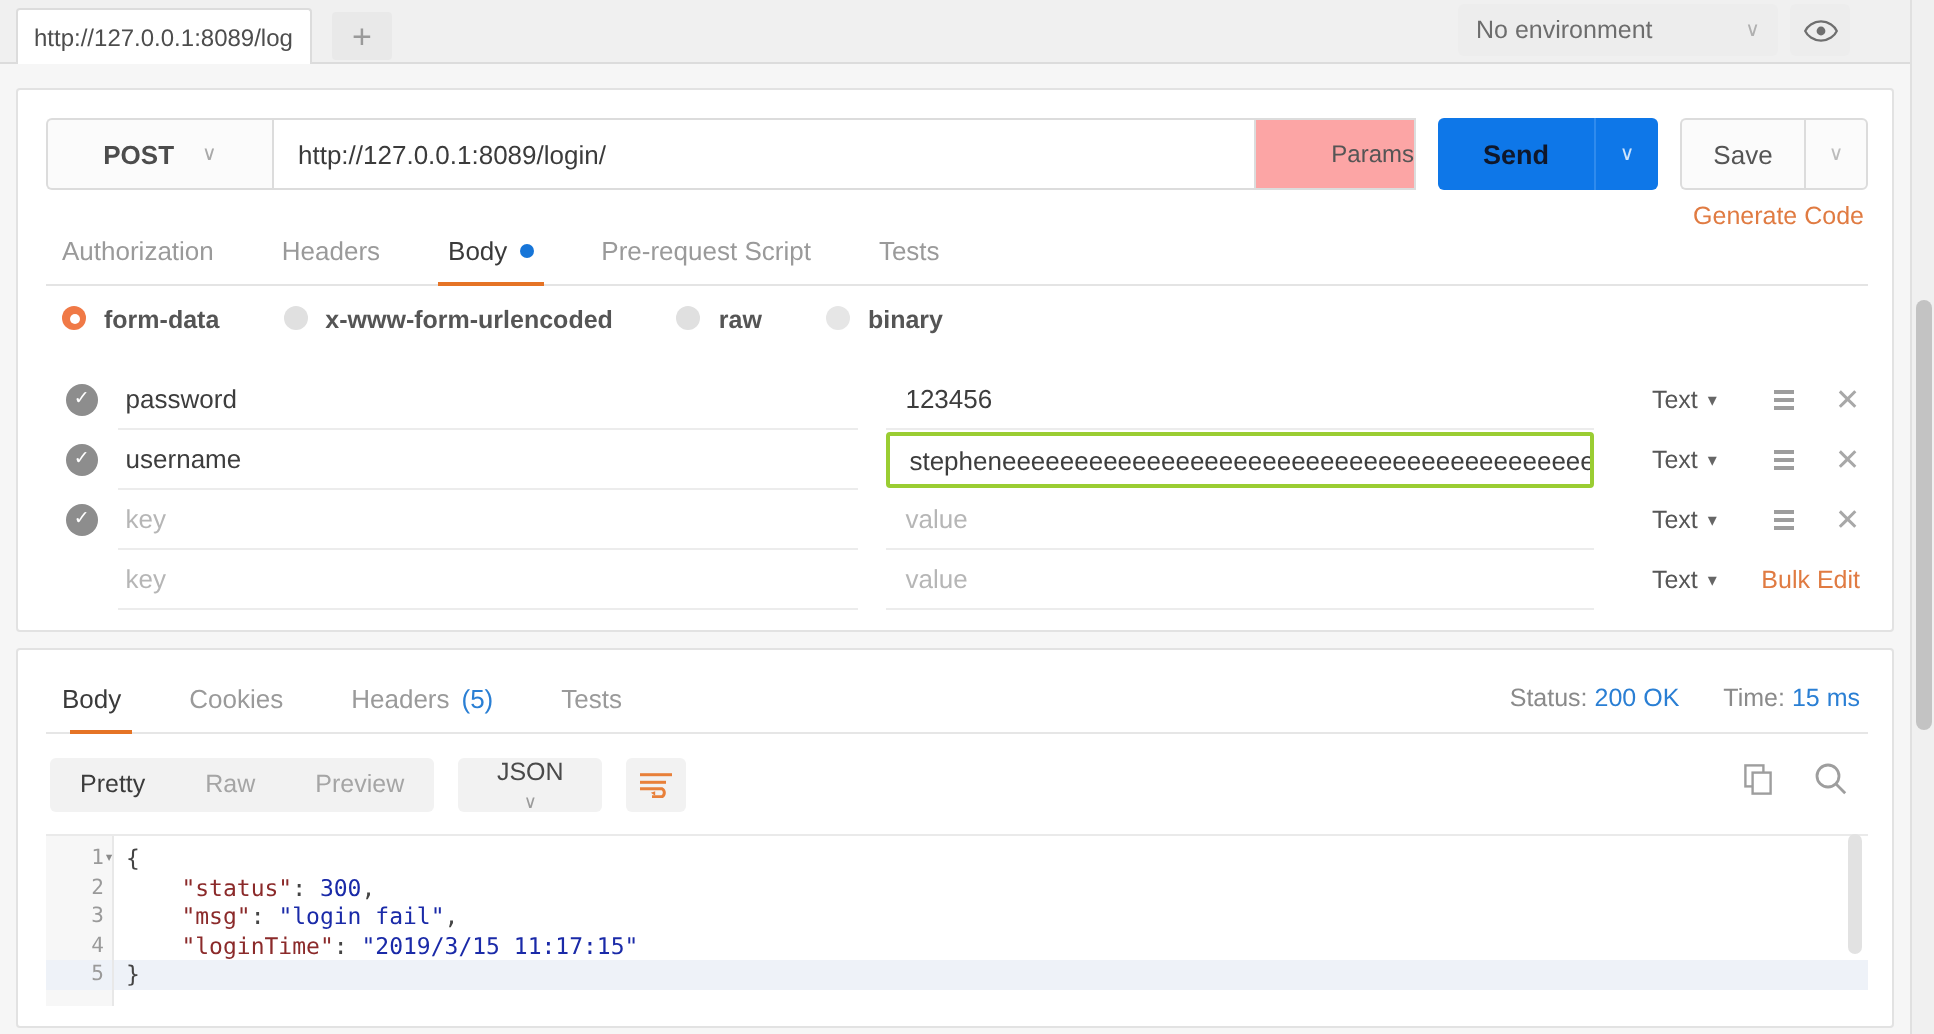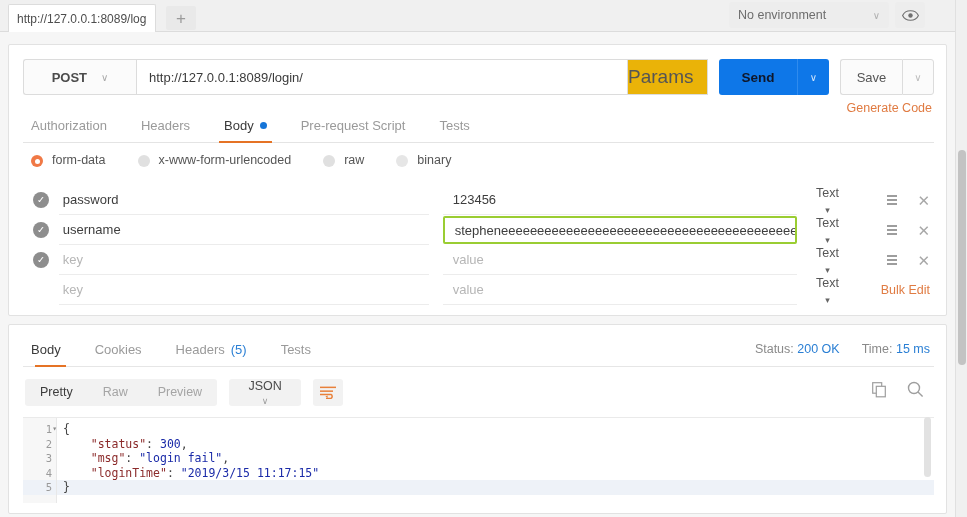--- a/index.html
+++ b/index.html
@@ -60,24 +60,24 @@
     font-weight: bold; font-size: 13px; color: #4c4c4c;
   }
   .method-box .chev { font-weight: normal; font-size: 10px; color: #a9a9a9; }
   .url-input {
     flex: 1; height: 36px; background: #fff;
     border: 1px solid #dcdcdc; border-radius: 0;
     display: flex; align-items: center; padding: 0 12px;
     font-size: 13px; color: #3b3b3b;
   }
   .params-btn {
-    width: 80px; height: 36px; background: #eab308;
+    width: 80px; height: 36px; background: #fca5a5;
     border: 1px solid #dcdcdc; border-left: none;
-    display: flex; align-items: center; justify-content: flex-start;
-    font-size: 19px; color: #555;
+    display: flex; align-items: center; justify-content: flex-end;
+    font-size: 12px; color: #555;
   }
   .send-group { display: flex; margin-left: 11px; }
   .send-btn {
     width: 78px; height: 36px; background: #0e77e8; border-radius: 3px 0 0 3px;
     display: flex; align-items: center; justify-content: center;
     color: #0f172a; font-weight: bold; font-size: 13.5px;
   }
   .send-caret {
     width: 32px; height: 36px; background: #0e77e8; border-radius: 0 3px 3px 0;
     border-left: 1px solid #2f8bee;
@@ -120,21 +120,21 @@
     position: absolute; top: 56px; right: 14px;
     font-size: 12.5px; color: #e07b42;
   }
 
   
   .radio-row {
     position: absolute; top: 108px; left: 22px;
     display: flex; align-items: center; gap: 0;
     font-size: 12.5px; color: #555;
   }
-  .radio-item { display: flex; align-items: flex-end; gap: 9px; margin-right: 32px; }
+  .radio-item { display: flex; align-items: flex-start; gap: 9px; margin-right: 32px; font-weight: bold; }
   .radio-dot {
     width: 12px; height: 12px; border-radius: 50%;
     background: #e0e0e0; display: flex; align-items: center; justify-content: center;
   }
   .radio-dot.sel { background: #f07946; }
   .radio-dot.sel::after { content: ""; width: 5px; height: 5px; border-radius: 50%; background: #fff; }
   .radio-dot.dim { background: #e6e6e6; }
 
   
   .kv-table { position: absolute; top: 140px; left: 14px; width: 911px; }
@@ -160,21 +160,21 @@
     border-bottom: 1px solid #ececec;
     font-size: 13px; color: #3d3d3d;
     overflow: hidden; white-space: nowrap;
   }
   .kv-val.focused {
     border: 2px solid #9acd32; border-radius: 2px;
     height: 28px; background: #fff;
   }
   .kv-type {
     width: 66px; display: flex; align-items: center; justify-content: flex-end;
-    gap: 5px; font-size: 12.5px; color: #565656; padding-right: 4px; flex-direction: column;
+    gap: 5px; font-size: 12.5px; color: #565656; padding-right: 4px;
   }
   .kv-type .caret { font-size: 9px; color: #666; }
   .kv-icons { width: 72px; display: flex; align-items: center; justify-content: flex-end; gap: 20px; padding-right: 4px; }
   .listicon { display: flex; flex-direction: column; gap: 2.5px; }
   .listicon i { display: block; width: 10px; height: 1.6px; background: #9d9d9d; }
   .xicon { color: #a8a8a8; font-size: 15px; line-height: 1; }
   .bulk-edit { font-size: 12.5px; color: #e07b42; white-space: nowrap; }
 
   
   .res-panel {

